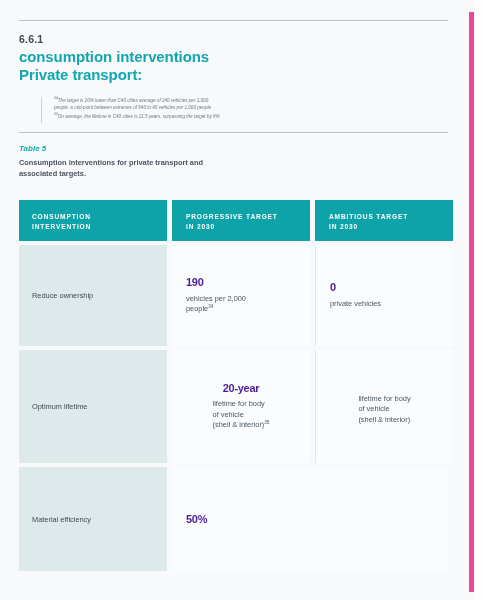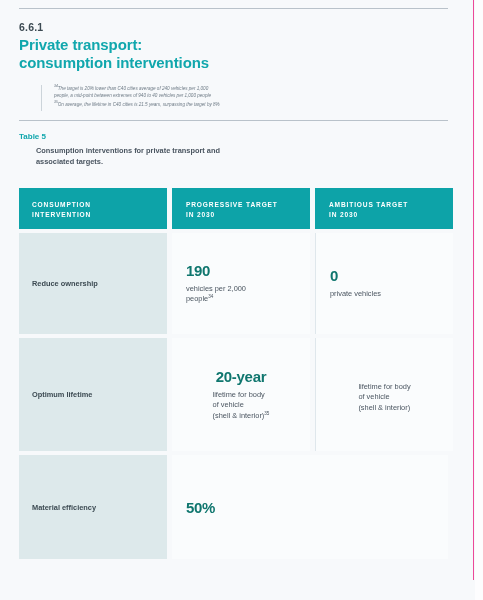--- a/index.html
+++ b/index.html
@@ -19,25 +19,25 @@
   .page {
     position: relative;
     width: 483px;
     height: 600px;
     background: #f7f9fb;
     box-sizing: border-box;
   }
   .page-inner {
     position: absolute;
     left: 0;
-    top: 0;
+    top: 12px;
     width: 474px;
     height: 580px;
     background: #f7f9fb;
-    border-right: 1px solid #ec4899;
+    border-right: 5px solid #ec4899;
     box-sizing: border-box;
   }
   .page-gutter {
     position: absolute;
     right: 0;
     top: 0;
     width: 8px;
     height: 600px;
     background: #fdfdfe;
   }
@@ -105,31 +105,31 @@
   .note sup {
     font-size: 3.4px;
     vertical-align: super;
     line-height: 0;
   }
 
   
   .tbl-label {
     font-size: 8px;
     font-weight: bold;
+    font-style: italic;
     color: #11a7ad;
     margin-top: 11px;
   }
   .tbl-caption {
     font-size: 7.4px;
     line-height: 1.52;
     color: #4a5560;
     font-weight: bold;
     margin-top: 4px;
     width: 200px;
-    margin-left: 17px;
   }
 
   
   .table {
     margin-top: 21px;
     width: 429px;
   }
   .trow {
     display: flex;
     width: 100%;
@@ -158,37 +158,37 @@
 
   
   .tbody-row { margin-top: 4px; }
   .cell-a {
     background: #dde9eb;
     box-sizing: border-box;
     display: flex;
     align-items: center;
     padding: 17px 13px;
     font-size: 7.4px;
-    font-weight: bold;
+    font-weight: normal;
     color: #3c4a52;
   }
   .cell-v {
     background: #fafcfd;
     box-sizing: border-box;
     padding: 0 14px;
     display: flex;
     flex-direction: column;
     justify-content: center;
   }
   .cell-v.with-divider { border-left: 1px solid #dfe7ec; }
 
   .big {
-    font-size: 15px;
-    font-weight: bold;
-    color: #0f766e;
+    font-size: 11px;
+    font-weight: bold;
+    color: #4c1d95;
     line-height: 1.05;
     letter-spacing: -0.3px;
   }
   .sub {
     font-size: 7.4px;
     line-height: 1.42;
     color: #4a5560;
     margin-top: 5px;
   }
   .sub sup {
@@ -206,22 +206,22 @@
 
 <div class="page">
   <div class="page-inner">
     <div class="content">
 
       <div class="rule rule-top"></div>
 
       <div class="sec-num">6.6.1</div>
 
       <div class="sec-title">
+        <div>consumption interventions</div>
         <div>Private transport:</div>
-        <div>consumption interventions</div>
       </div>
 
       <div class="intro-wrap">
         <div class="notes">
           <div class="note">
             <sup>34</sup><span>The target is 20% lower than C40 cities average of 240 vehicles per 1,000 people, a mid-point between extremes of 940 to 40 vehicles per 1,000 people</span>
           </div>
           <div class="note">
             <sup>35</sup><span>On average, the lifetime in C40 cities is 21.5 years, surpassing the target by 8%</span>
           </div>

